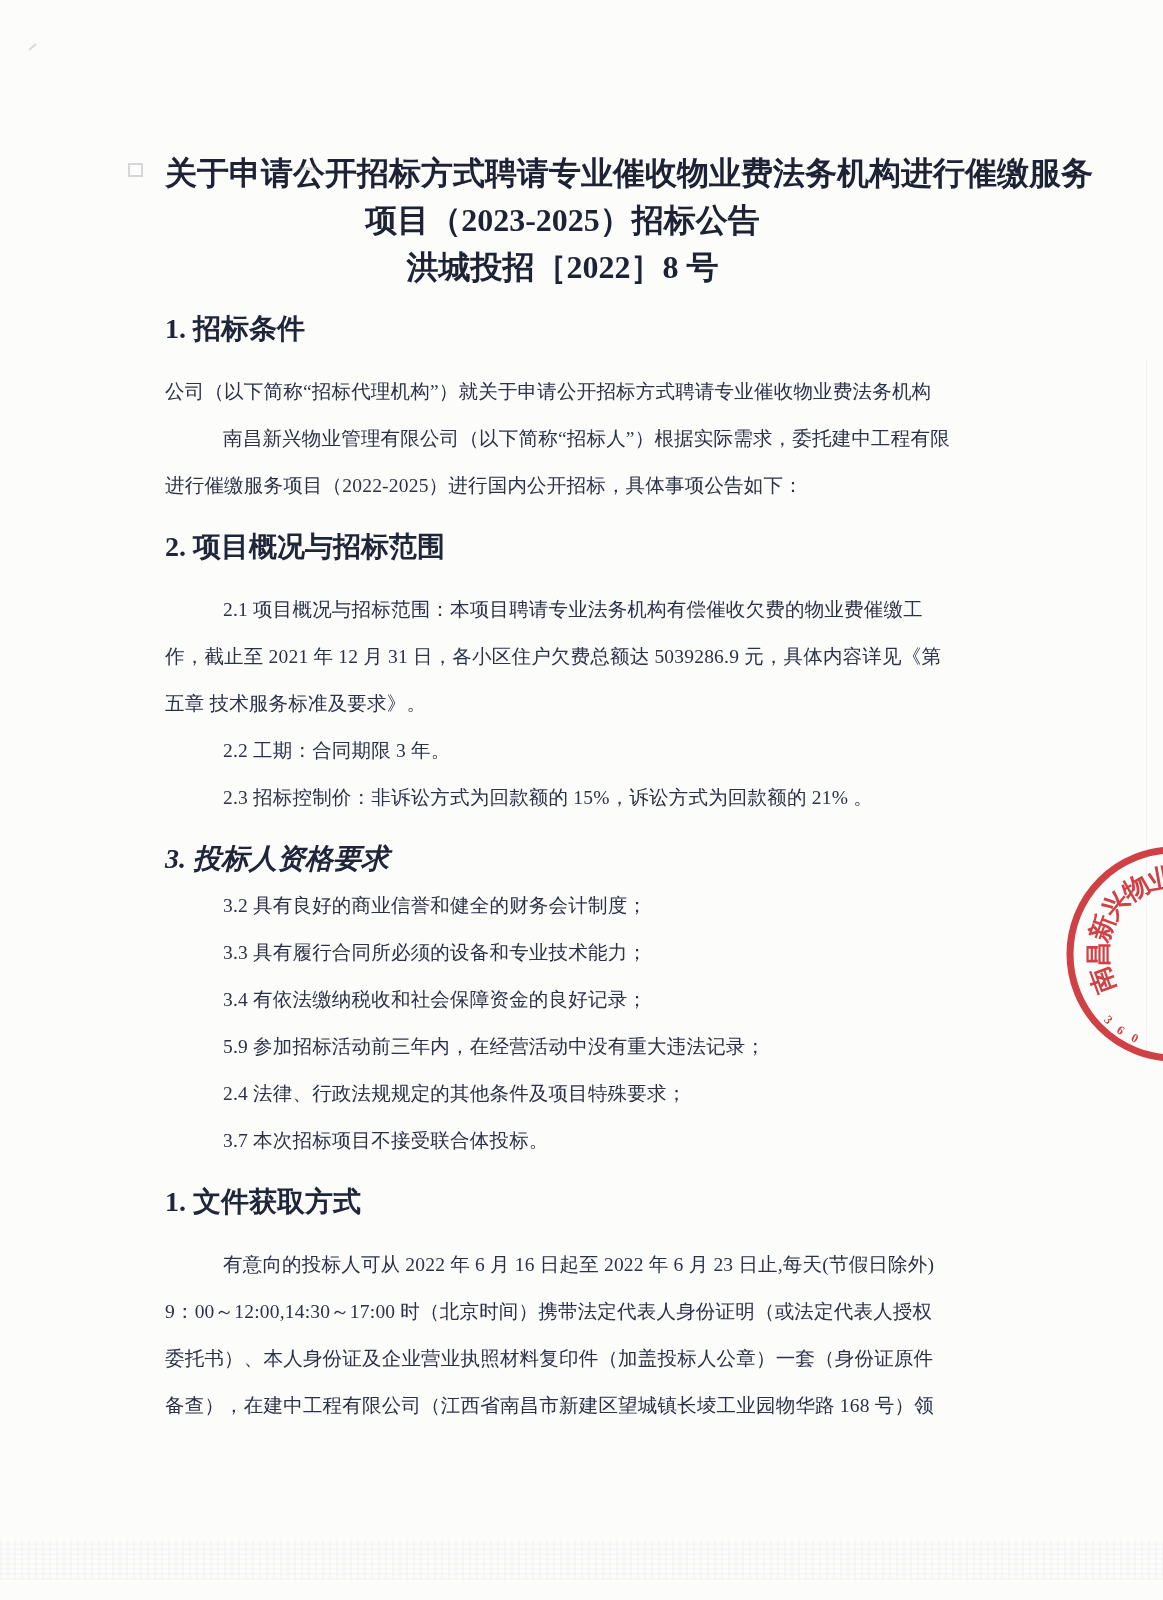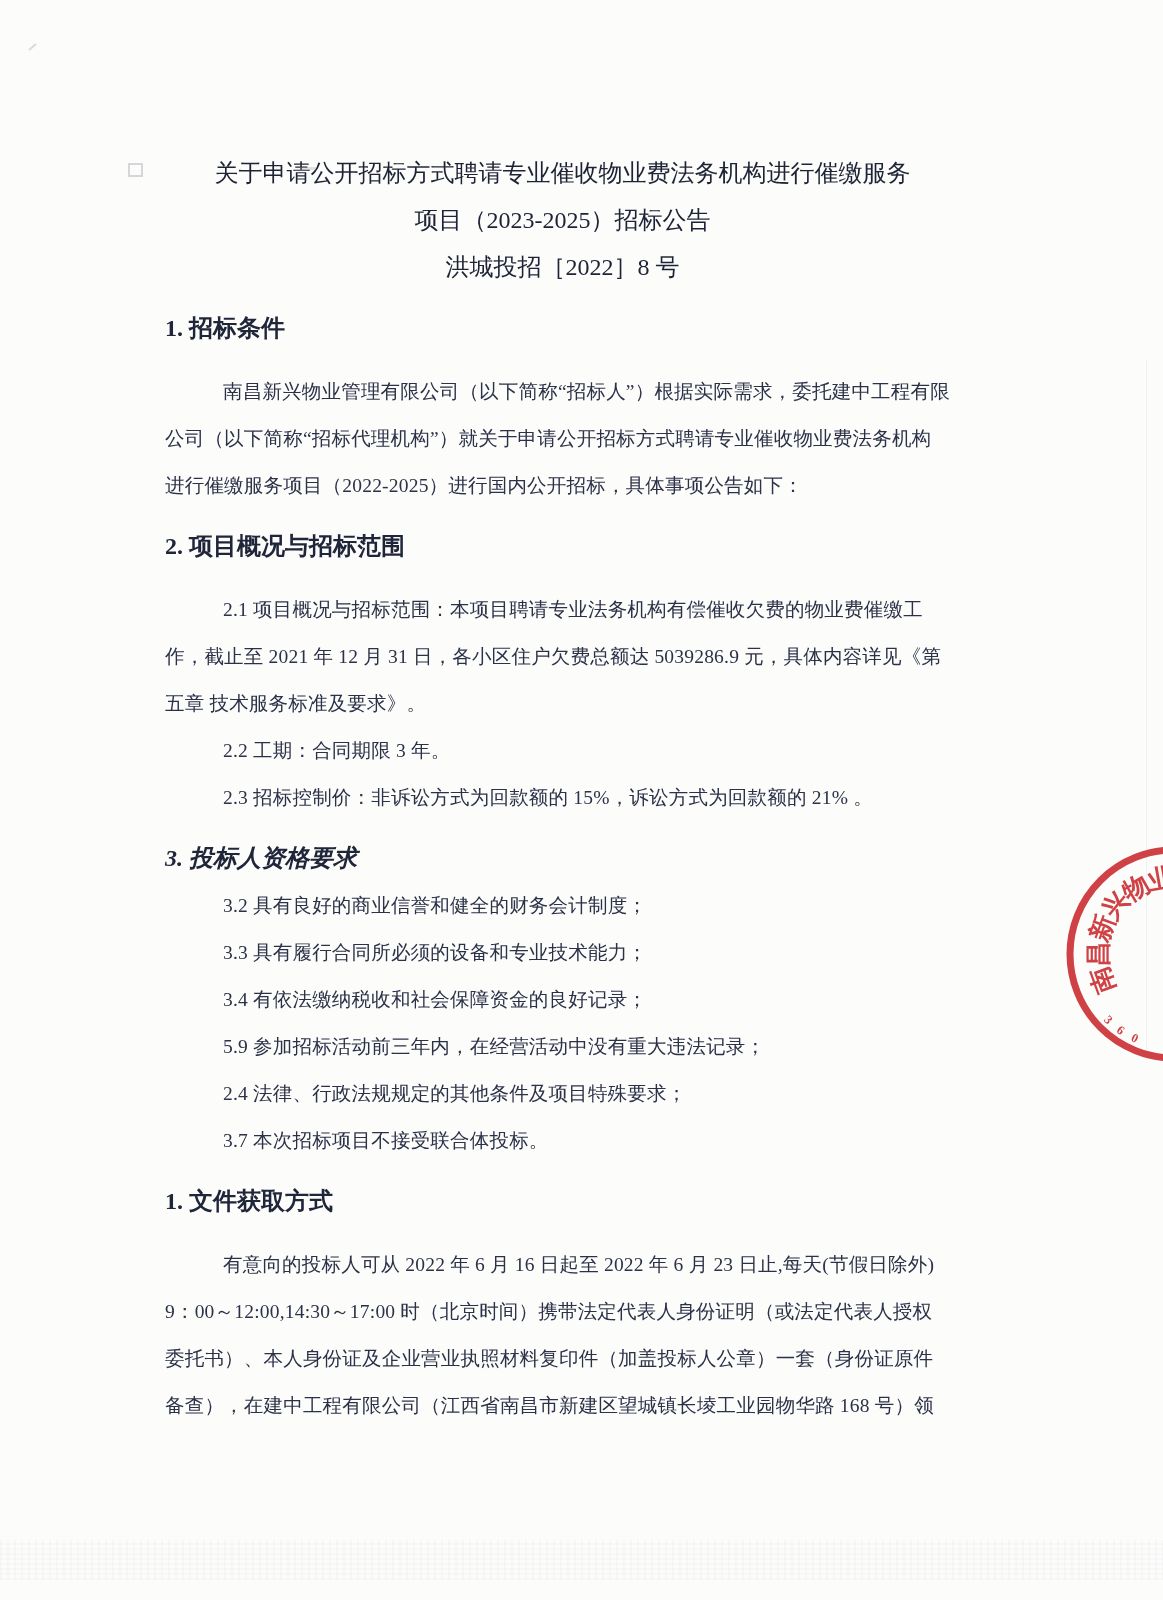--- a/index.html
+++ b/index.html
@@ -5,25 +5,25 @@
   html,body{margin:0;padding:0;background:#ffffff;}
   .page{
     position:relative;width:1163px;height:1600px;overflow:hidden;
     background:#fcfcfb;
     font-family:"Liberation Serif","DejaVu Serif",serif;
     color:#2b3147;
   }
   .content{position:absolute;left:165px;top:150px;width:795px;}
   .title{margin:0 0 0 0;}
   .title-line{
-    font-size:24px;font-weight:normal;text-align:center;
+    font-size:32px;font-weight:bold;text-align:center;
     line-height:47px;height:47px;color:#1d2335;white-space:nowrap;
   }
   .sec-heading{
-    font-size:24px;font-weight:bold;color:#20263a;
+    font-size:28px;font-weight:bold;color:#20263a;
     line-height:47px;margin:14px 0 16px 0;white-space:nowrap;
   }
   .sec-heading.tight{margin-bottom:0;font-style:italic;}
   .line{
     font-size:19.5px;line-height:47px;height:47px;
     white-space:nowrap;letter-spacing:0.2px;
   }
   .indent{padding-left:58px;}
   
   .stamp{position:absolute;left:1054px;top:834px;opacity:.88;}
@@ -51,22 +51,22 @@
   <div class="content">
 
     <div class="title">
       <div class="title-line">关于申请公开招标方式聘请专业催收物业费法务机构进行催缴服务</div>
       <div class="title-line">项目（2023-2025）招标公告</div>
       <div class="title-line">洪城投招［2022］8 号</div>
     </div>
 
     <div class="section">
       <div class="sec-heading">1. 招标条件</div>
+      <div class="line">公司（以下简称“招标代理机构”）就关于申请公开招标方式聘请专业催收物业费法务机构</div>
       <div class="line indent">南昌新兴物业管理有限公司（以下简称“招标人”）根据实际需求，委托建中工程有限</div>
-      <div class="line">公司（以下简称“招标代理机构”）就关于申请公开招标方式聘请专业催收物业费法务机构</div>
       <div class="line">进行催缴服务项目（2022-2025）进行国内公开招标，具体事项公告如下：</div>
     </div>
 
     <div class="section">
       <div class="sec-heading">2. 项目概况与招标范围</div>
       <div class="line indent">2.1 项目概况与招标范围：本项目聘请专业法务机构有偿催收欠费的物业费催缴工</div>
       <div class="line">作，截止至 2021 年 12 月 31 日，各小区住户欠费总额达 5039286.9 元，具体内容详见《第</div>
       <div class="line">五章 技术服务标准及要求》。</div>
       <div class="line indent">2.2 工期：合同期限 3 年。</div>
       <div class="line indent">2.3 招标控制价：非诉讼方式为回款额的 15%，诉讼方式为回款额的 21% 。</div>

